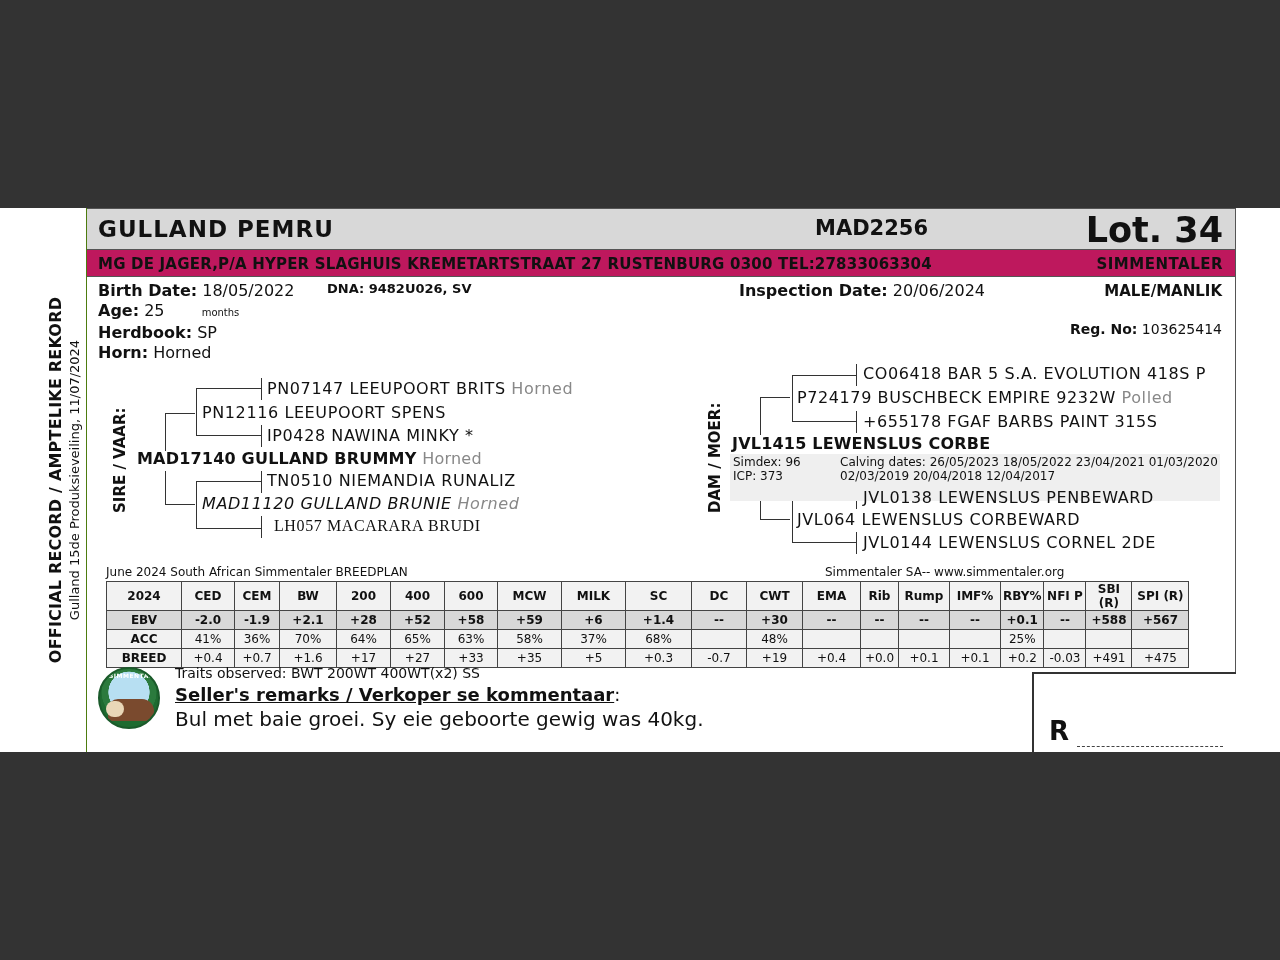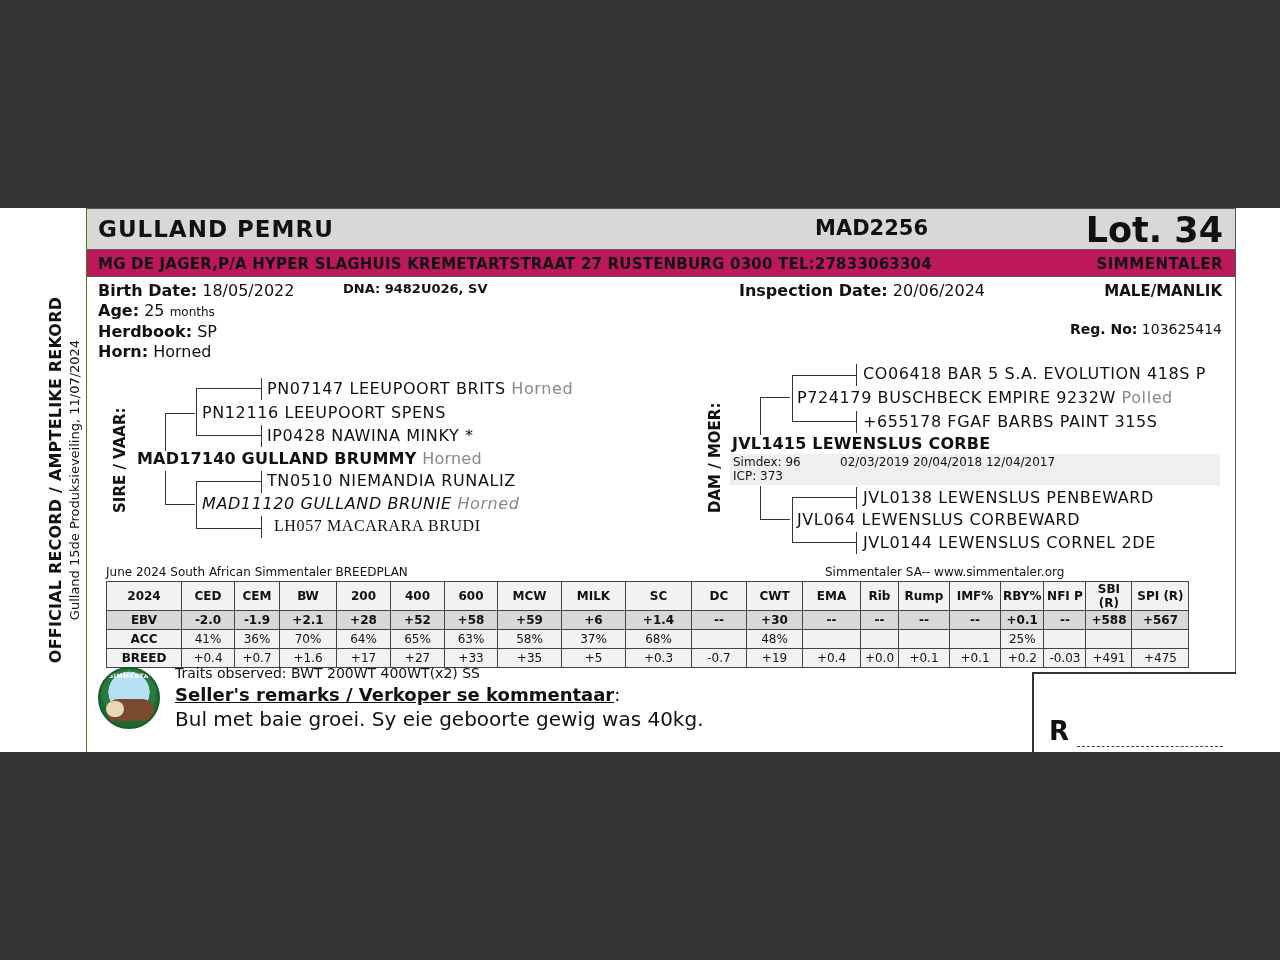--- a/index.html
+++ b/index.html
@@ -21,33 +21,33 @@
     .hdr1 .lot { position: absolute; right: 12px; top: 1px; font-weight: bold; font-size: 35px; }
 
     .hdr2 { position: absolute; left: 0; top: 42px; width: 1149px; height: 27px; background: #be185d; border-bottom: 1px solid #555; border-right: 1px solid #555; }
     .hdr2 .owner { position: absolute; left: 11px; top: 5px; font-weight: bold; font-size: 15px; letter-spacing: 0.2px; }
     .hdr2 .breed { position: absolute; right: 12px; top: 5px; font-weight: bold; font-size: 15px; letter-spacing: 0.5px; }
 
     .rightline { position: absolute; left: 1148px; top: 69px; width: 1px; height: 395px; background: #555; }
 
     .info { position: absolute; font-size: 16px; line-height: 20px; }
     .info b { font-weight: bold; }
-    .info .small { font-size: 12px; }
-    .dna { position: absolute; left: 256px; top: 73px; font-size: 13px; font-weight: bold; }
+    .info .small { font-size: 10px; margin-left: 32px; }
+    .dna { position: absolute; left: 240px; top: 73px; font-size: 13px; font-weight: bold; }
     .sex { position: absolute; right: 13px; top: 74px; font-weight: bold; font-size: 15px; }
     .regno { position: absolute; right: 13px; top: 113px; font-size: 14px; }
 
     .vlabel { position: absolute; font-weight: bold; font-size: 15px; transform: rotate(-90deg); transform-origin: left top; white-space: nowrap; }
 
     .ped { position: absolute; font-size: 16px; white-space: nowrap; letter-spacing: 0.6px; }
     .ped.bold { font-weight: bold; letter-spacing: 0.2px; }
     .ped .grey { color: #888; }
     .ln { position: absolute; background: #333; }
 
-    .damstats { position: absolute; left: 643px; top: 246px; width: 490px; height: 31px; background: #efefef; font-size: 12px; line-height: 14px; }
+    .damstats { position: absolute; left: 643px; top: 246px; width: 490px; height: 47px; background: #efefef; font-size: 12px; line-height: 14px; }
     .damstats .l { position: absolute; left: 3px; top: 1px; }
     .damstats .r { position: absolute; left: 110px; top: 1px; }
 
     .bp-title { position: absolute; left: 19px; top: 357px; font-size: 12px; }
     .bp-src { position: absolute; left: 738px; top: 357px; font-size: 12px; }
 
     table.ebv { position: absolute; left: 19px; top: 373px; border-collapse: collapse; font-size: 12px; }
     table.ebv td { border: 1px solid #444; height: 19px; text-align: center; padding: 0 2px; }
     table.ebv tr.h td { background: #f2f2f2; font-weight: bold; }
     table.ebv tr.e td { background: #d8d8d8; font-weight: bold; }
@@ -151,20 +151,21 @@
   <div class="ped" style="left:710px; top:180px;"><span>P724179 BUSCHBECK EMPIRE 9232W</span> <span class="grey">Polled</span></div>
   <div class="ped" style="left:776px; top:204px;"><span>+655178 FGAF BARBS PAINT 315S</span></div>
   <div class="ped bold" style="left:645px; top:226px;"><span>JVL1415 LEWENSLUS CORBE</span></div>
 
   <div class="damstats">
     <div class="l">
       <div>Simdex: 96</div>
       <div>ICP: 373</div>
     </div>
     <div class="r">
+      <div>Calving dates: 26/05/2023  18/05/2022  23/04/2021  01/03/2020</div>
       <div>02/03/2019  20/04/2018  12/04/2017</div>
     </div>
   </div>
 
   <div class="ped" style="left:776px; top:280px;"><span>JVL0138 LEWENSLUS PENBEWARD</span></div>
   <div class="ped" style="left:710px; top:302px;"><span>JVL064 LEWENSLUS CORBEWARD</span></div>
   <div class="ped" style="left:776px; top:325px;"><span>JVL0144 LEWENSLUS CORNEL 2DE</span></div>
 
   <span class="bp-title">June 2024 South African Simmentaler BREEDPLAN</span>
   <span class="bp-src">Simmentaler SA-- www.simmentaler.org</span>

